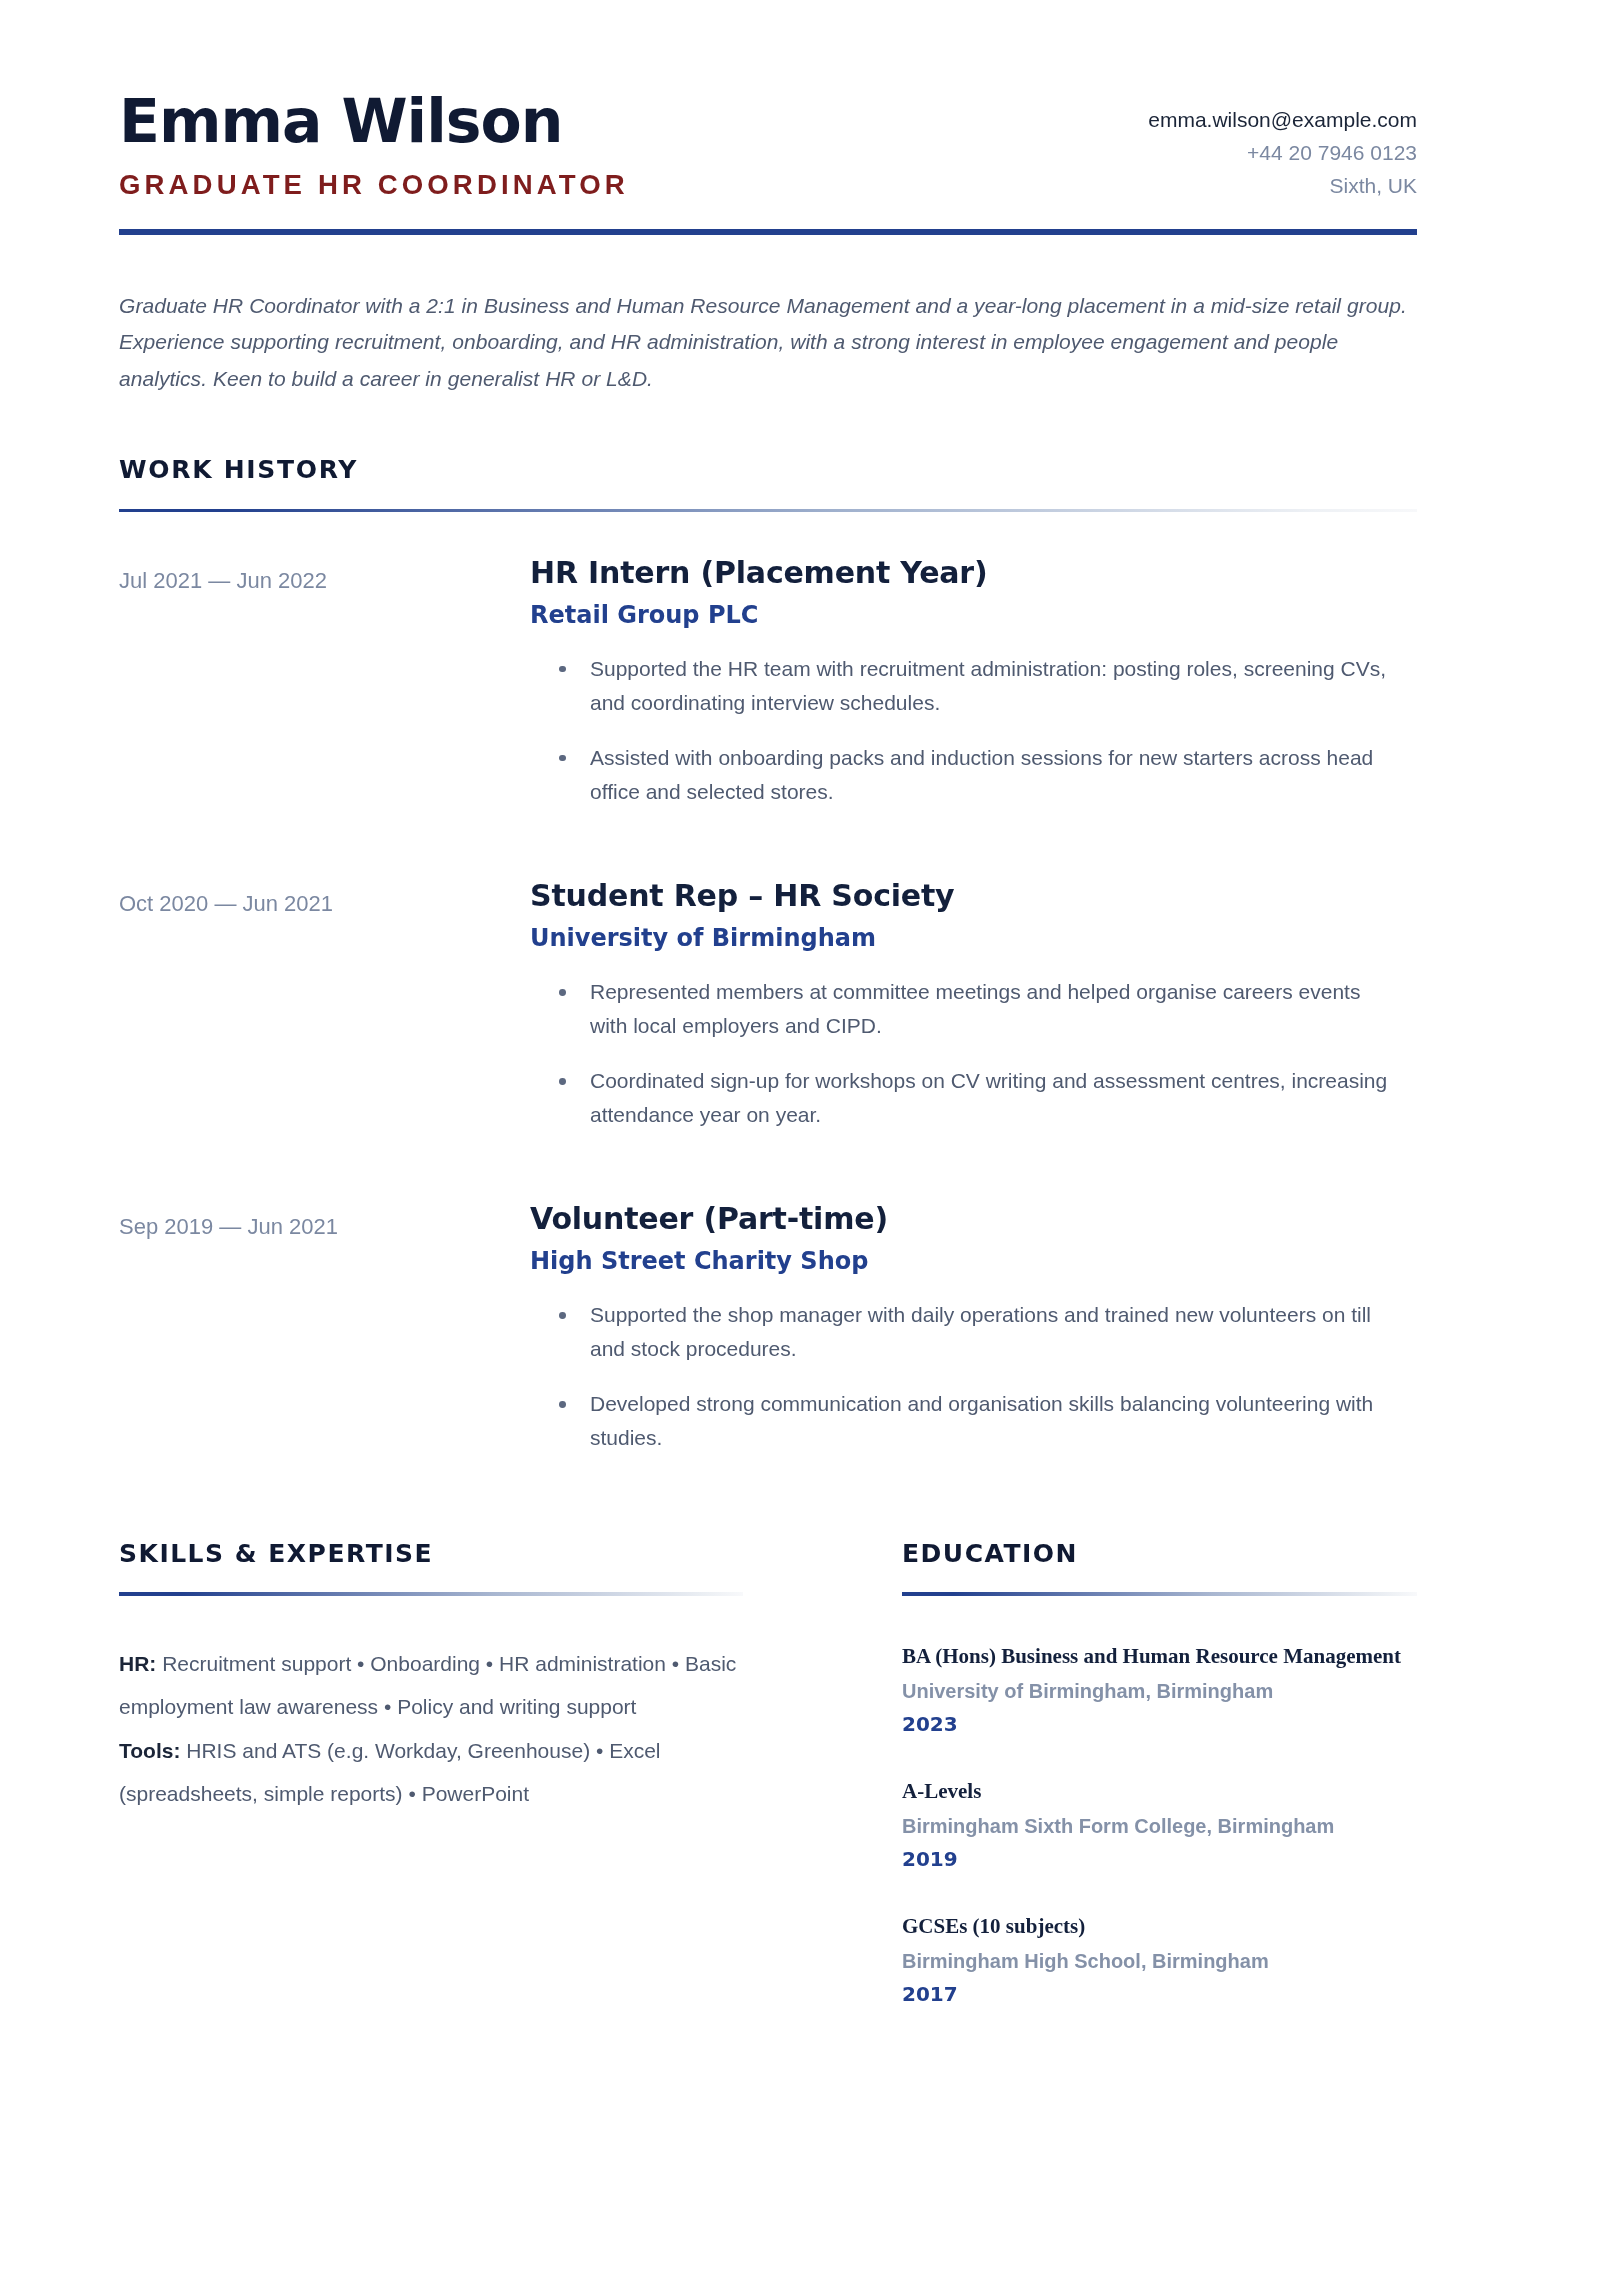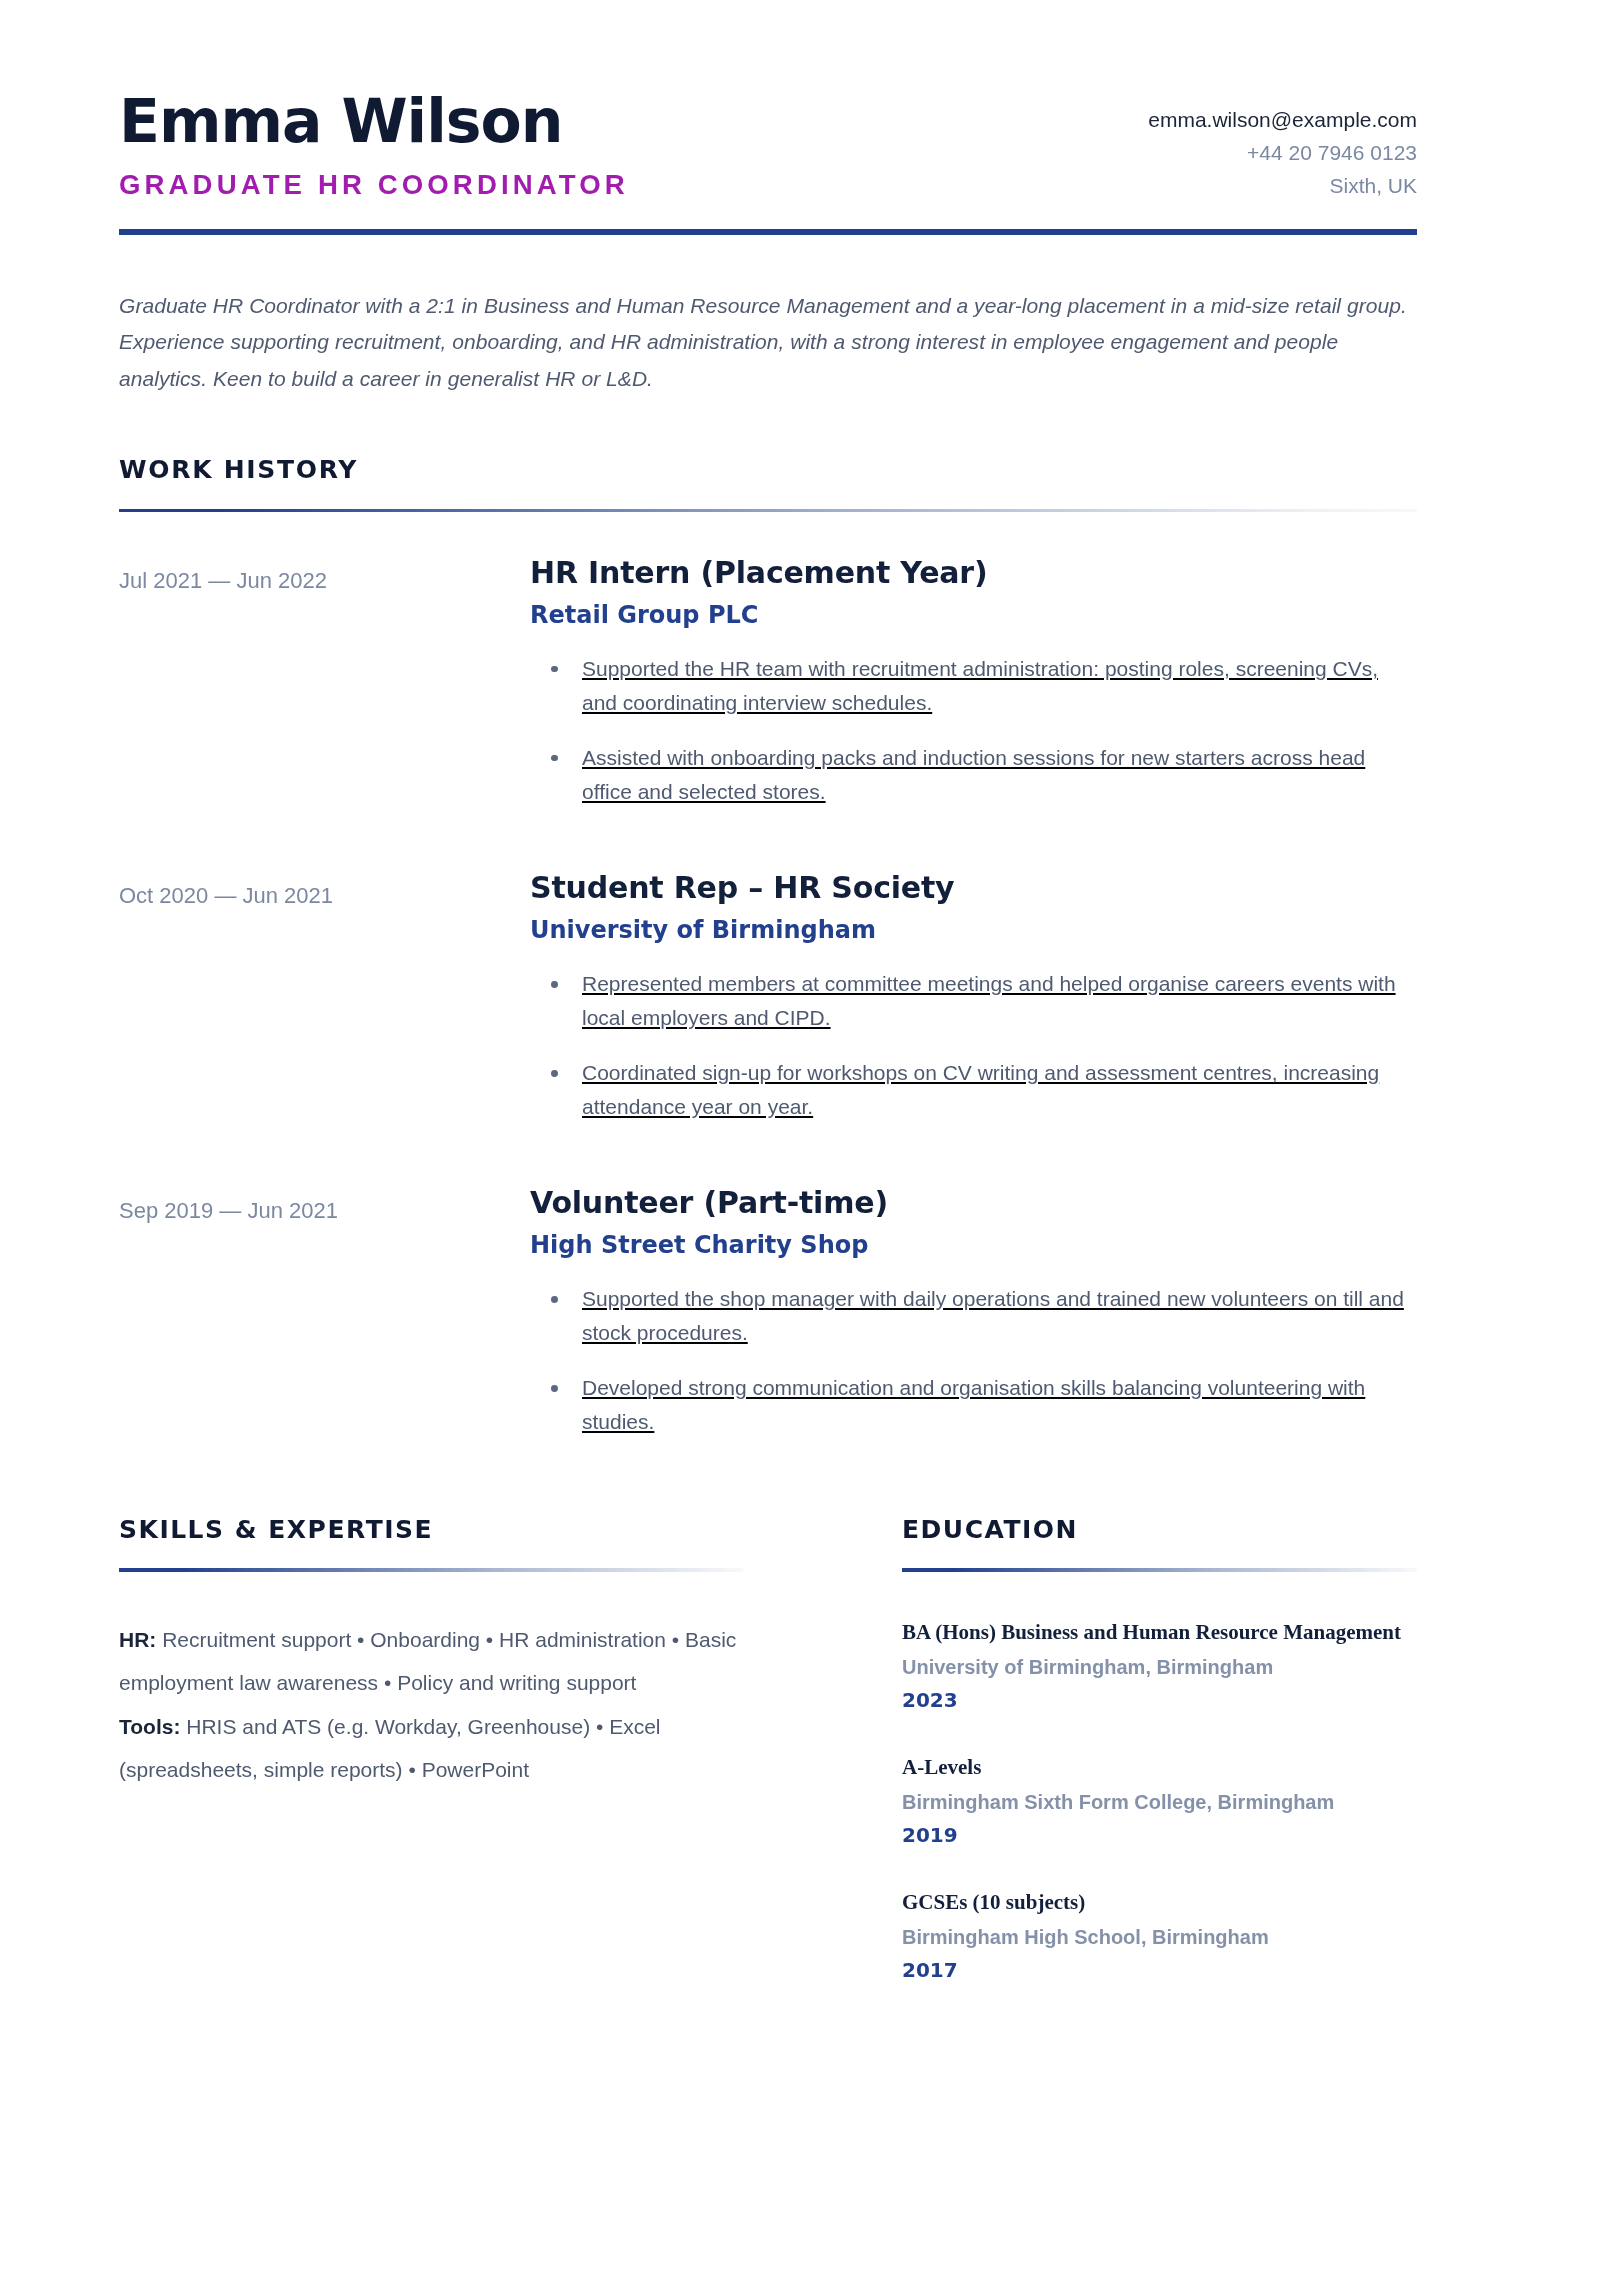--- a/index.html
+++ b/index.html
@@ -46,21 +46,21 @@
     color: #101a33;
     margin: 0 0 18.4px 0;
     white-space: nowrap;
   }
 
   .job-subtitle {
     font-family: "Liberation Sans", sans-serif;
     font-size: 27.6px;
     font-weight: 700;
     letter-spacing: 4.1px;
-    color: #a21caf;
+    color: #7f1d1d;
     margin: 0;
     white-space: nowrap;
   }
 
   .header-right {
     flex: 0 0 auto;
     text-align: right;
     padding-top: 13.5px;
     min-width: 377px;
   }
@@ -155,23 +155,22 @@
     font-family: "DejaVu Sans", sans-serif;
     font-size: 24px;
     font-weight: 700;
     color: #22408e;
     line-height: 1.25;
     margin: 0 0 22px 0;
   }
 
   .bullet-list {
     list-style: none;
-    margin: 8px;
+    margin: 16px;
     padding: 0;
-    text-decoration: underline;
   }
 
   .bullet-item {
     position: relative;
     padding-left: 44px;
     font-size: 21px;
     color: #4f5a70;
     line-height: 1.62;
     margin-bottom: 21px;
   }

